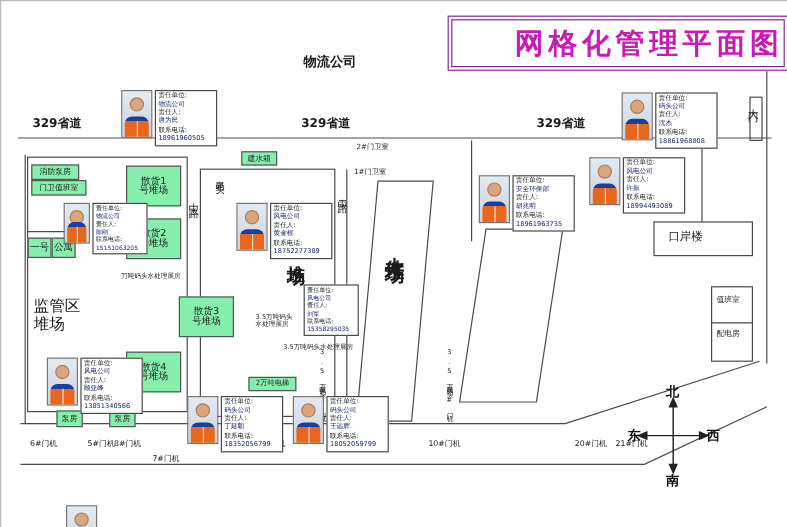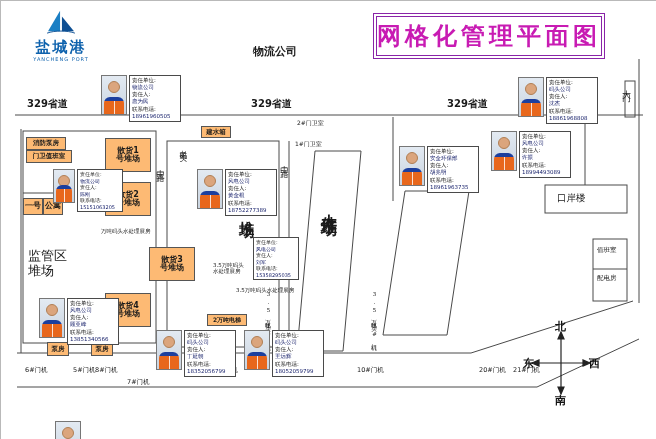--- a/index.html
+++ b/index.html
@@ -4,40 +4,40 @@
 <style>
   html,body{margin:0;padding:0;background:#e9e9e9;}
   .stage{
     position:relative;width:656px;height:439px;background:#ffffff;
     border:1px solid #b9b9b9;overflow:hidden;
     font-family:"DejaVu Sans","Liberation Sans",sans-serif;color:#1a1a1a;
   }
   .mapsvg{position:absolute;left:0;top:0;}
   
   .lbl{position:absolute;line-height:1.18;white-space:pre-line;color:#1a1a1a;}
-  .lbl.box{border:1px solid #555;background:#fdba74;display:flex;align-items:center;justify-content:center;text-align:center;line-height:1.05;font-weight:bold;}
+  .lbl.box{border:1px solid #555;background:#86efac;display:flex;align-items:center;justify-content:center;text-align:center;line-height:1.05;}
   .lbl.v{writing-mode:vertical-rl;text-orientation:upright;letter-spacing:2px;}
   
   .card{position:absolute;display:flex;gap:2px;align-items:flex-start;}
   .photo{width:26px;height:40px;border:1px solid #767676;background:linear-gradient(#e3eaf2,#c9d4e0);position:relative;flex:none;box-sizing:border-box;}
   .photo .head{position:absolute;left:50%;top:5px;transform:translateX(-50%);width:10px;height:10px;border-radius:50%;background:#dba57d;border:1px solid #b07f55;}
   .photo .torso{position:absolute;left:2px;right:2px;bottom:0;height:17px;border-radius:6px 6px 0 0;
     background:linear-gradient(180deg,#1c3f9e 0 4px,#e8671c 4px);}
   .photo .torso:after{content:"";position:absolute;left:50%;top:4px;bottom:0;width:1px;background:#ffffff;opacity:.8;}
   .card.sm .photo{width:22px;height:34px;}
   .info{border:1px solid #4a4a4a;background:#fff;font-size:5.5px;line-height:1.3;padding:1px 2px;min-width:52px;box-sizing:border-box;}
   .card.sm .info{font-size:5px;min-width:46px;}
   .info .flab{color:#222;}
   .info .fval{color:#101a66;}
   
   .logo{position:absolute;left:22px;top:8px;width:76px;text-align:center;}
   .logo .nm{font-size:15px;font-weight:bold;color:#0e62ad;letter-spacing:2px;line-height:1.1;}
   .logo .sub{font-size:5px;color:#0e62ad;letter-spacing:1px;}
   
-  .titlebox{position:absolute;left:372px;top:12px;width:232px;height:46px;border:4px double #8a24a8;
+  .titlebox{position:absolute;left:372px;top:12px;width:284px;height:46px;border:4px double #8a24a8;
     display:flex;align-items:center;justify-content:flex-end;background:#fff;box-sizing:border-box;}
   .titlebox span{font-size:24px;font-weight:bold;color:#c81bb3;letter-spacing:4px;white-space:nowrap;}
   
   .compass{position:absolute;left:522px;top:318px;width:78px;height:88px;}
   .compass .pt{position:absolute;font-size:11px;font-weight:bold;color:#111;}
   .compass .n{left:32px;top:0;}
   .compass .s{left:32px;top:74px;}
   .compass .e{left:0px;top:37px;}
   .compass .w{left:66px;top:37px;}
   .cropped-photo{position:absolute;left:54px;top:420px;}
@@ -62,29 +62,20 @@
       <path d="M584 116 V184"></path>
       <path d="M638 58 V302"></path>
       <rect x="624" y="80" width="10" height="36"></rect>
       <rect x="592" y="238" width="34" height="62"></rect>
       <path d="M592 268 H626"></path>
       <path d="M16 352 H470 L632 300"></path>
       <path d="M16 386 H536 L638 338"></path>
     </g>
   </svg>
 
-  <div class="logo">
-    <svg width="34" height="26" viewBox="0 0 34 28">
-      <path d="M3 24 L16 2 L16 24 Z" fill="#1b7fc4"></path>
-      <path d="M18 24 L18 8 L31 24 Z" fill="#0d4f93"></path>
-      <path d="M2 26 C 10 23, 24 23, 32 26" stroke="#0d4f93" fill="none"></path>
-    </svg>
-    <div class="nm">盐城港</div>
-    <div class="sub">YANCHENG PORT</div>
-  </div>
 
   <div class="titlebox">
     <span>网格化管理平面图</span>
   </div>
 
   <div class="compass">
     <svg width="78" height="88">
       <g stroke="#222" stroke-width="1.2" fill="#222">
         <line x1="38" y1="18" x2="38" y2="70"></line>
         <line x1="14" y1="44" x2="62" y2="44"></line>

